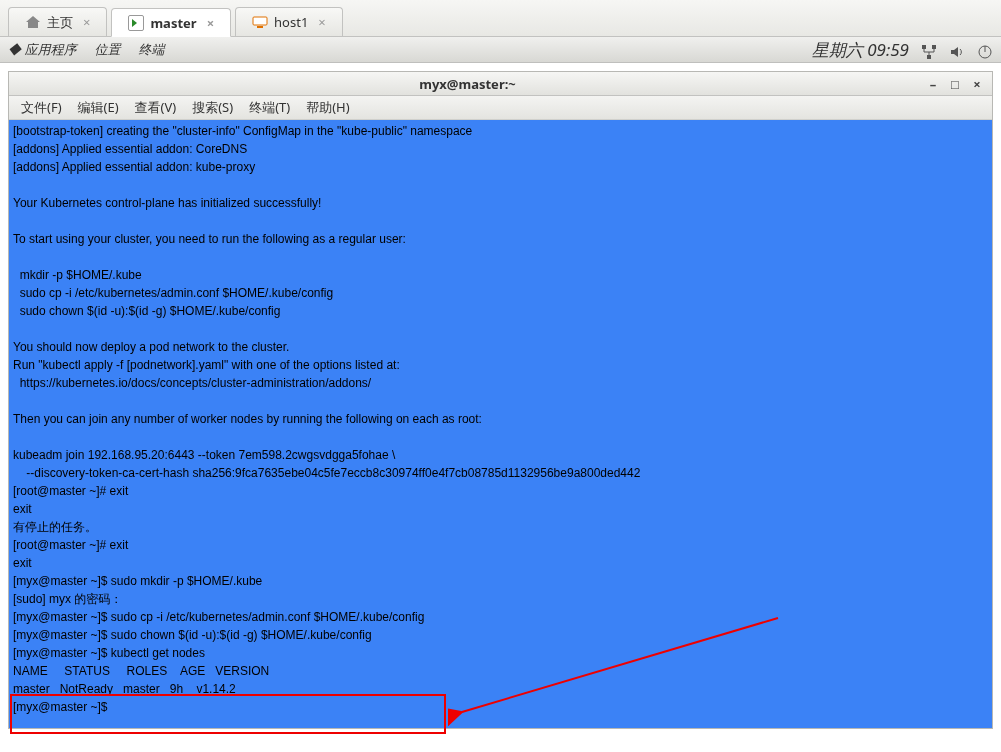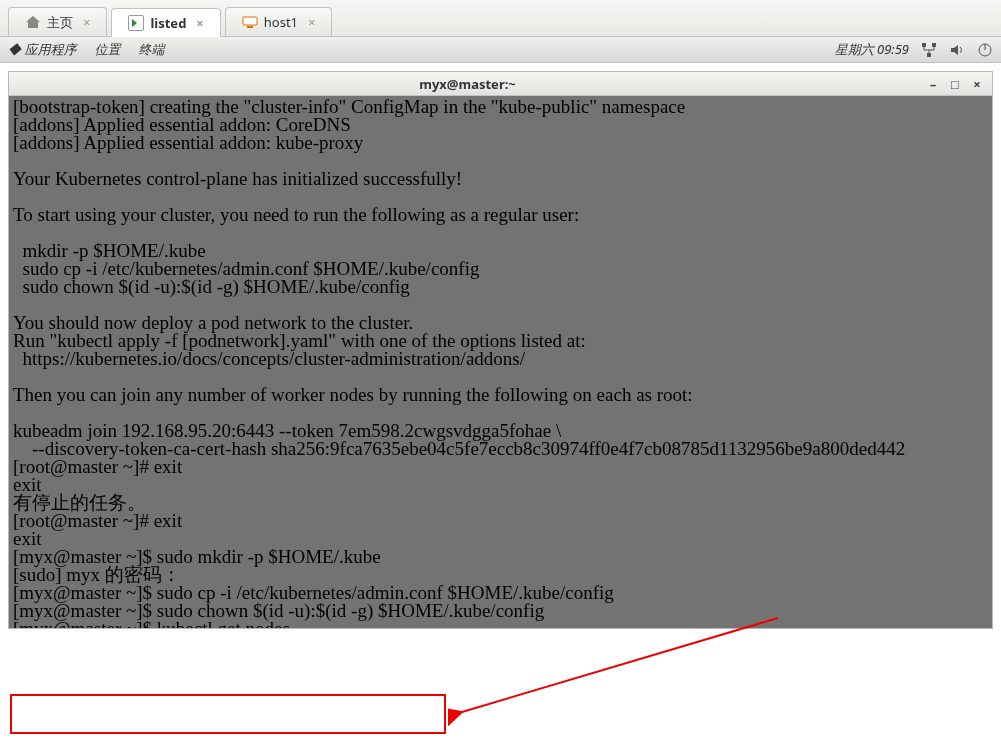--- a/index.html
+++ b/index.html
@@ -12,32 +12,32 @@
   .tab.active { background:#fff; border-bottom:1px solid #fff; margin-bottom:-1px; font-weight:bold; }
   .tab .ico { width:16px; height:16px; margin-right:6px; display:inline-flex; align-items:center; justify-content:center; font-size:12px; }
   .tab .close { margin-left:10px; color:#999; font-size:13px; }
   .ico-home svg,.ico-host svg{width:16px;height:16px}
   .ico-term { background:#fff; border:1px solid #999; border-radius:2px; position:relative; }
   .ico-term .tri { position:absolute; left:3px; top:3px; width:0;height:0;border-top:4px solid transparent;border-bottom:4px solid transparent;border-left:5px solid #2a8a2a; }
 
   
   .panel { height:26px; background:linear-gradient(#f0f0ee,#d8d8d4); border-bottom:1px solid #bfbfbd; display:flex; align-items:center; padding:0 8px; font-size:13px;font-style:italic; }
   .panel .menu { margin-right:18px; cursor:pointer; }
-  .panel .right { margin-left:auto; display:flex; align-items:center; gap:12px; font-size:13px; }
+  .panel .right { margin-left:auto; display:flex; align-items:center; gap:12px; font-size:17px; }
   .tray-ico { width:16px; height:16px; display:inline-block; color:#555; }
 
   
-  .termwin { margin:8px; border:1px solid #b8b8b4; background:#fff; display:flex; flex-direction:column; height:558px; }
+  .termwin { margin:8px; border:1px solid #b8b8b4; background:#fff; display:flex; flex-direction:column; height:658px; }
   .termtitle { height:24px; background:linear-gradient(#f6f6f4,#e2e2de); border-bottom:1px solid #c2c2c0; display:flex; align-items:center; padding:0 6px; font-weight:bold; font-size:13px; }
   .termtitle .t { flex:1; text-align:center; }
   .winbtn { width:18px; height:18px; display:inline-flex; align-items:center; justify-content:center; margin-left:4px; font-size:13px; color:#444; }
   .menubar { height:24px; background:linear-gradient(#f4f4f2,#e4e4e0); border-bottom:1px solid #d0d0cc; display:flex; align-items:center; padding:0 6px; gap:4px; font-size:13px; }
   .menubar .m { padding:2px 6px; cursor:pointer; }
 
-  .termbody { flex:1; background:#737373; color:#000; font-family:Liberation Serif, serif; font-size:19px; line-height:18px; padding:2px 4px; white-space:pre; overflow:hidden; position:relative; }
+  .termbody { flex:1; background:#3b82f6; color:#000; font-family:Liberation Sans, sans-serif; font-size:12px; line-height:18px; padding:2px 4px; white-space:pre; overflow:hidden; position:relative; }
 
   
   .redbox { position:absolute; border:2px solid #e00; pointer-events:none; }
   .arrow { position:absolute; pointer-events:none; }
 </style>
 </head>
 <body>
 <div class="desktop">
 
   <div class="tabstrip">
@@ -47,21 +47,21 @@
             <path fill="#888" d="M8 2 1 8h2v6h10V8h2z"></path>
           </svg>
         </span>
       <span>主页</span>
       <span class="close">×</span>
     </div>
     <div class="tab active">
       <span class="ico ico-term">
           <span class="tri"></span>
         </span>
-      <span>listed</span>
+      <span>master</span>
       <span class="close">×</span>
     </div>
     <div class="tab">
       <span class="ico ico-host">
           <svg viewBox="0 0 16 16">
             <rect x="1" y="3" width="14" height="8" rx="1" fill="#fff" stroke="#e07000"></rect>
             <rect x="5" y="12" width="6" height="2" fill="#e07000"></rect>
           </svg>
         </span>
       <span>host1</span>
@@ -91,20 +91,28 @@
           </svg></span>
     </div>
   </div>
 
   <div class="termwin">
     <div class="termtitle">
       <span class="t">myx@master:~</span>
       <span class="winbtn">–</span>
       <span class="winbtn">□</span>
       <span class="winbtn">×</span>
+    </div>
+    <div class="menubar">
+      <span class="m">文件(F)</span>
+      <span class="m">编辑(E)</span>
+      <span class="m">查看(V)</span>
+      <span class="m">搜索(S)</span>
+      <span class="m">终端(T)</span>
+      <span class="m">帮助(H)</span>
     </div>
     <div class="termbody" id="termbody">[bootstrap-token] creating the "cluster-info" ConfigMap in the "kube-public" namespace
 [addons] Applied essential addon: CoreDNS
 [addons] Applied essential addon: kube-proxy
 
 Your Kubernetes control-plane has initialized successfully!
 
 To start using your cluster, you need to run the following as a regular user:
 
   mkdir -p $HOME/.kube

